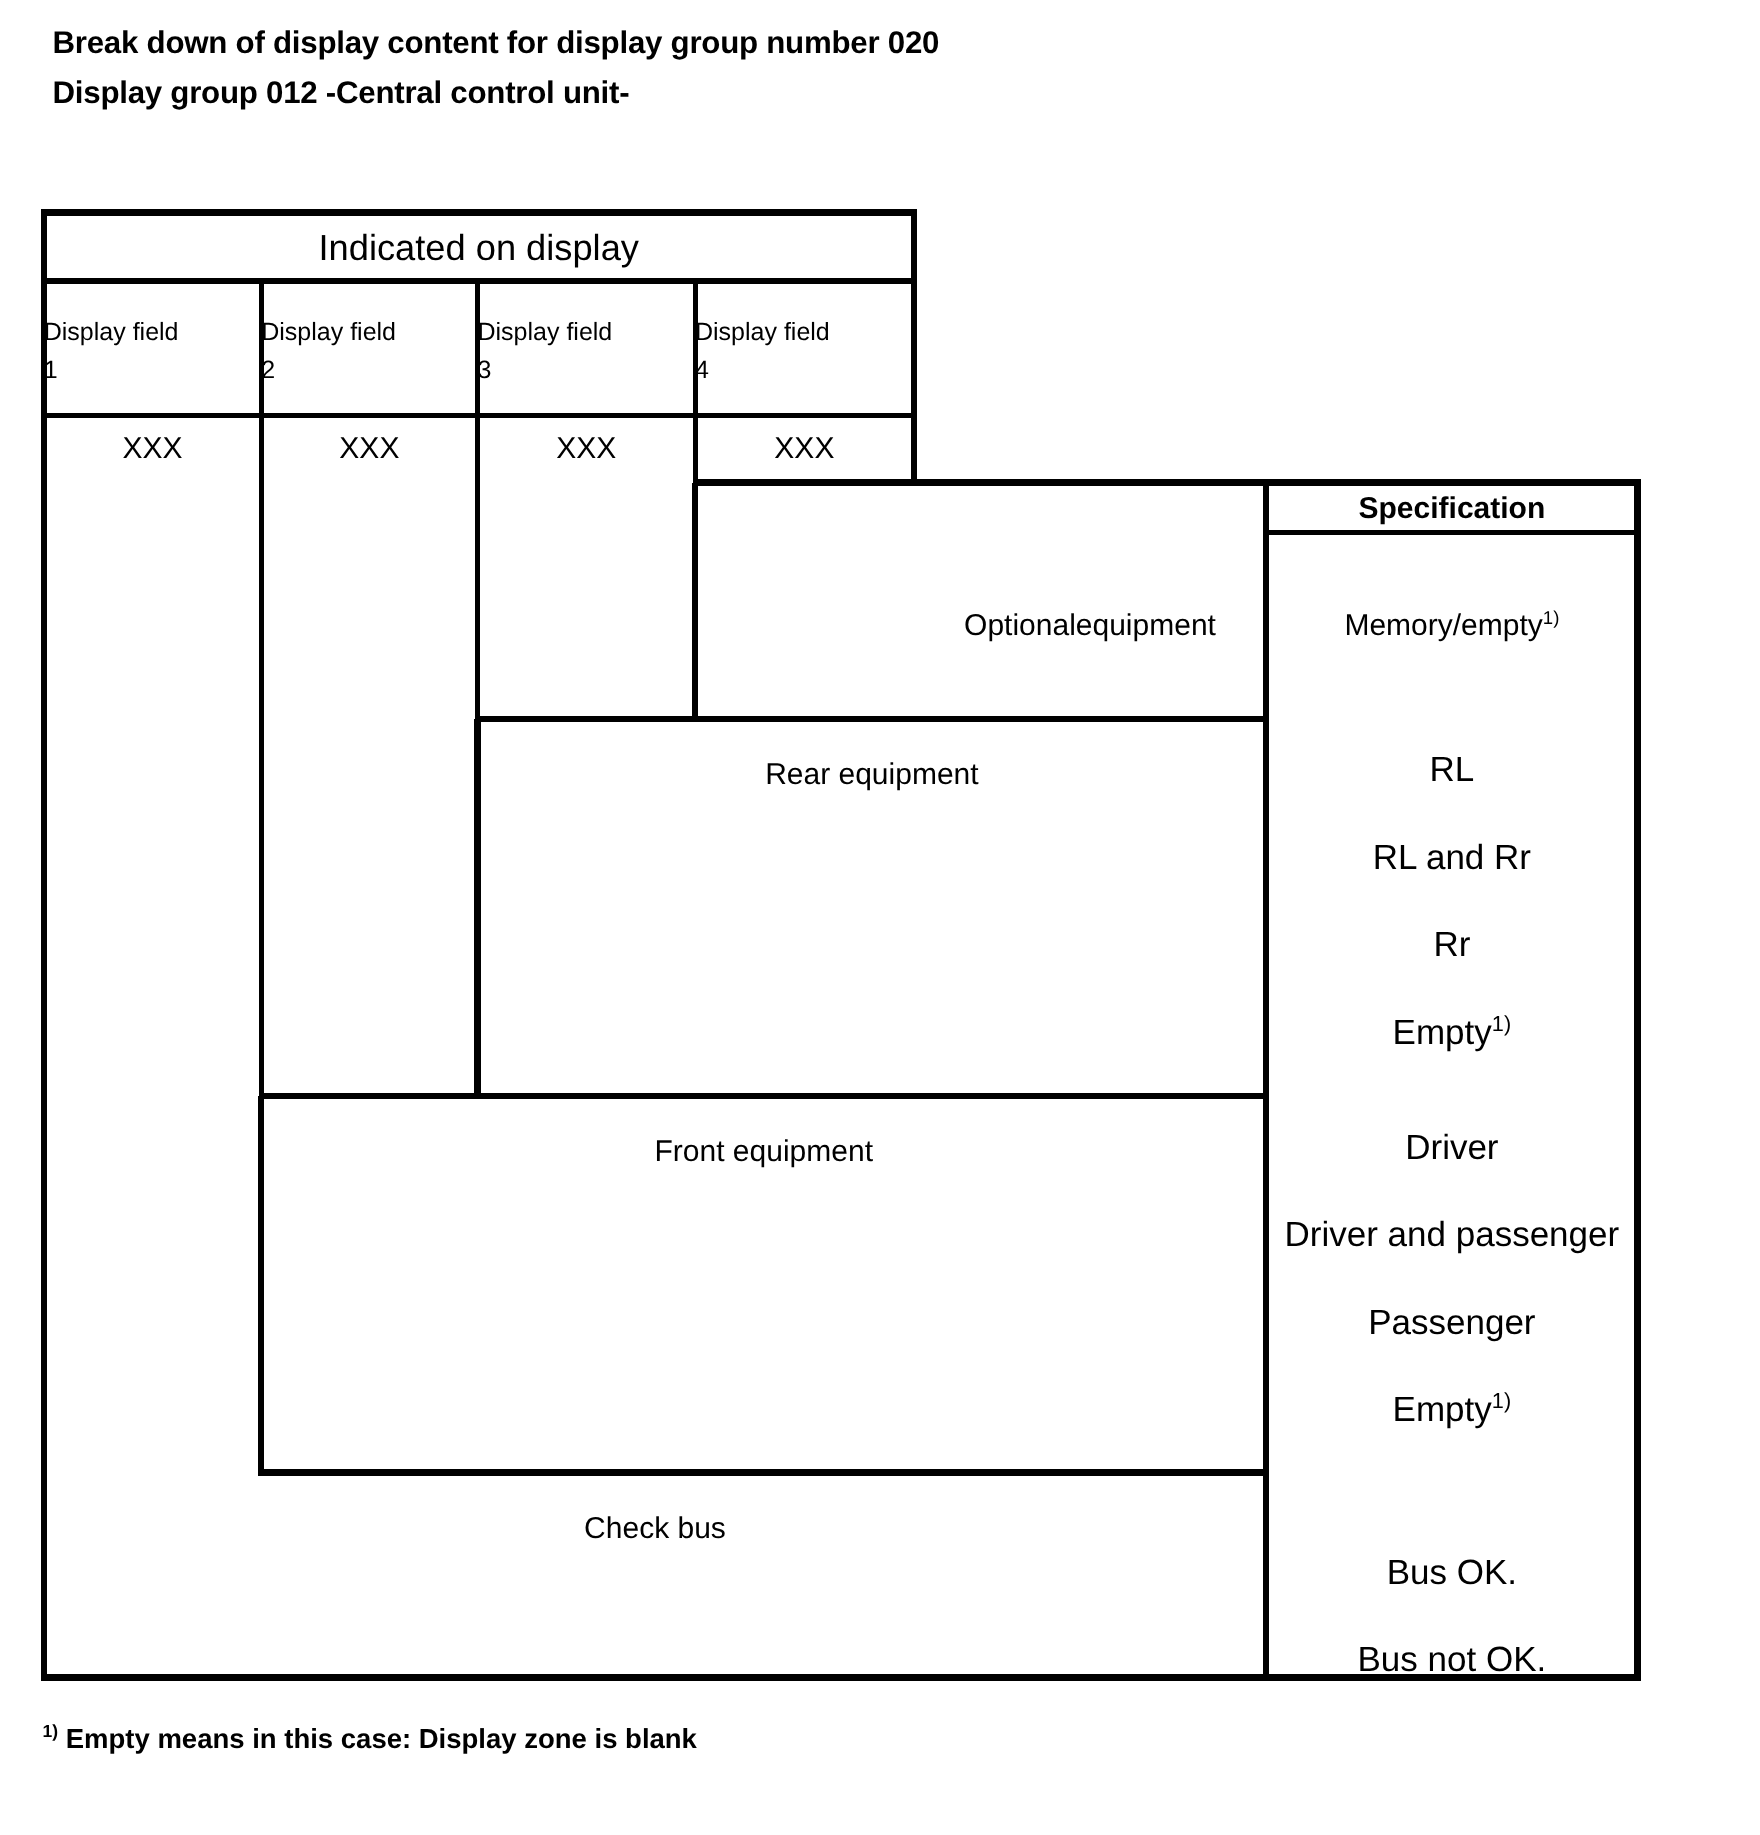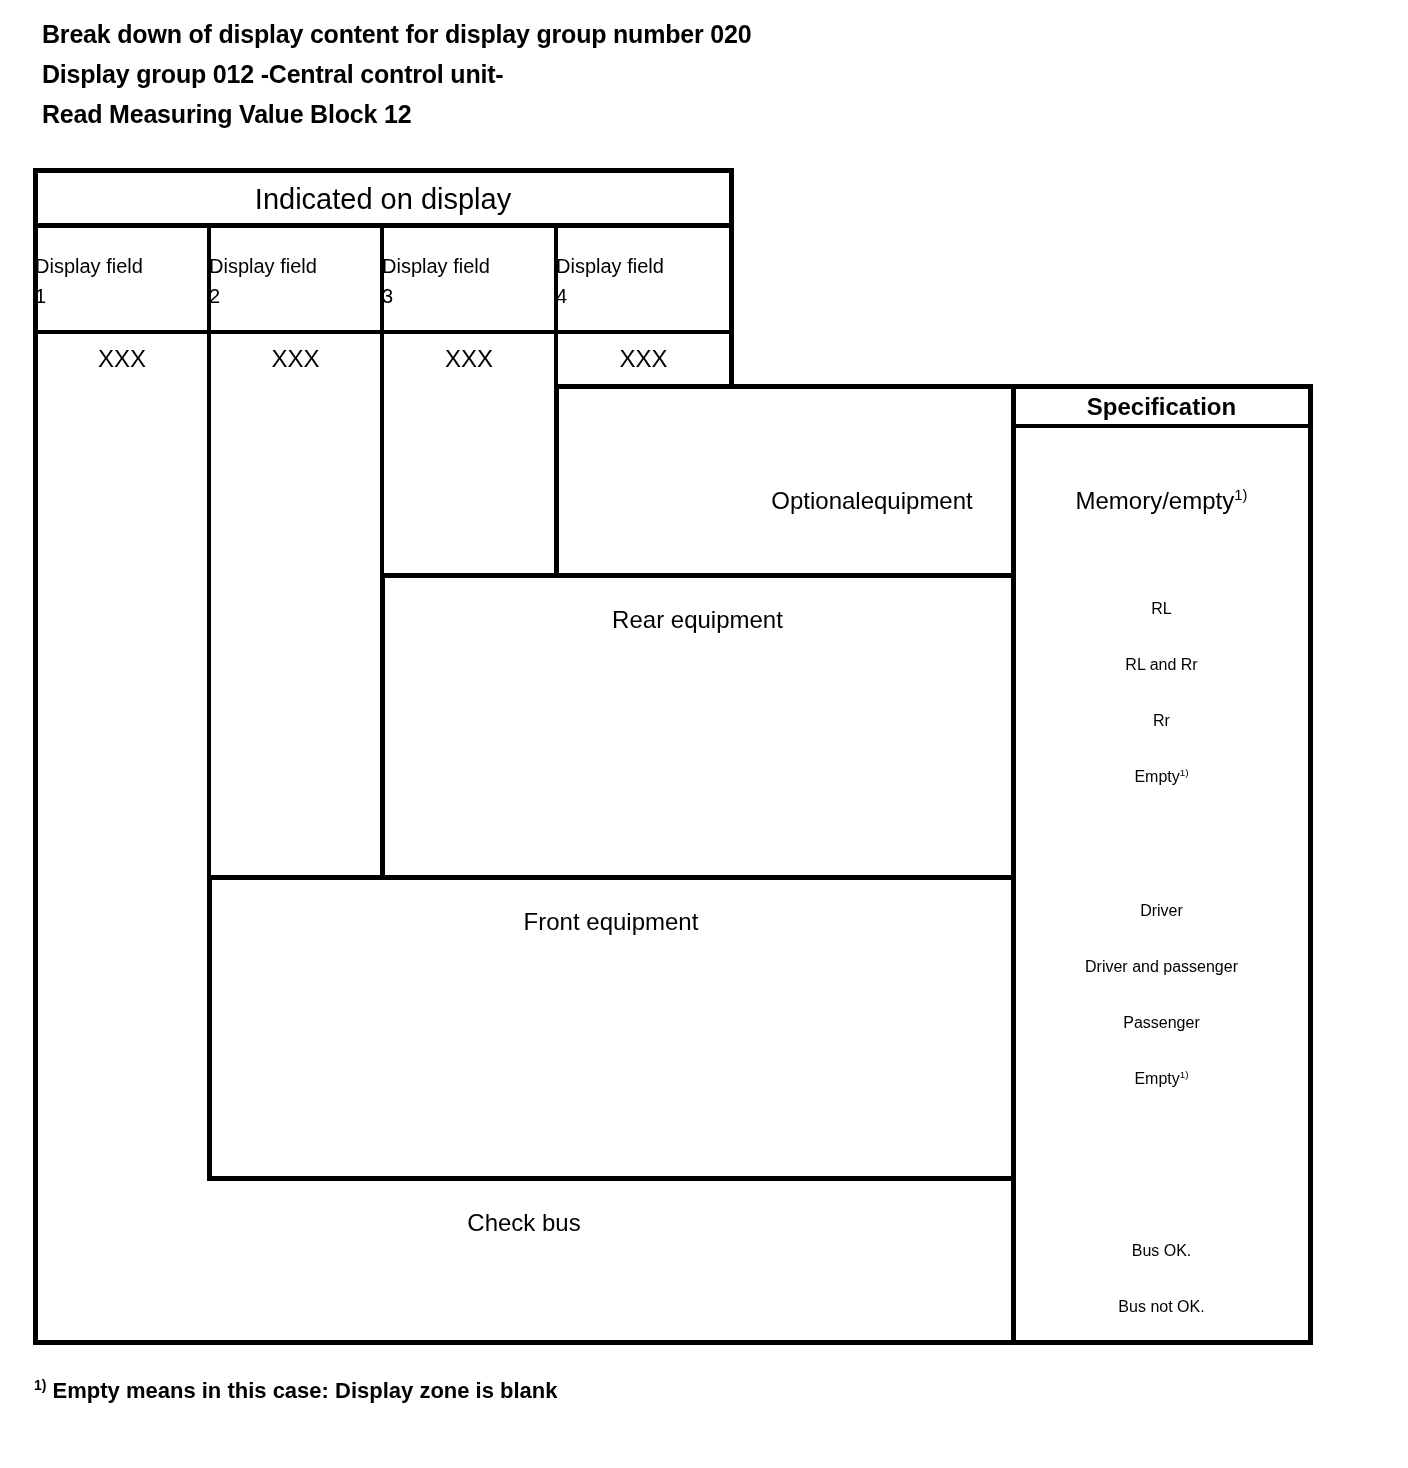--- a/index.html
+++ b/index.html
@@ -61,21 +61,21 @@
   .cell.top   { align-items: flex-start; }
   .cell.hdr   { font-size: 20px; justify-content: center; }
   .cell.big   { font-size: 29px; }
 
   .spec-stack {
     position: absolute;
     display: flex;
     flex-direction: column;
     align-items: center;
     text-align: center;
-    font-size: 16px;
+    font-size: 28px;
     box-sizing: border-box;
   }
   .spec-stack > div { width: 100%; }
 
   sup {
     font-size: 0.62em;
     vertical-align: super;
     line-height: 0;
   }
 
@@ -93,21 +93,20 @@
     vertical-align: super;
     line-height: 0;
   }
 </style>
 </head>
 <body>
 
 <div class="title-block">
   <div class="title-line">Break down of display content for display group number 020</div>
   <div class="title-line">Display group 012 -Central control unit-</div>
-  <div class="title-line">Read Measuring Value Block 12</div>
 </div>
 
 <div class="table-canvas">
   <svg viewBox="0 0 1408 1468" xmlns="http://www.w3.org/2000/svg" shape-rendering="crispEdges">
     <g fill="none" stroke="#000000">
 
       <path d="M 35,170 L 731,170 L 731,386 L 1310,386 L 1310,1342 L 35,1342 Z" stroke-width="5"></path>
 
       <path d="M 556,386 L 731,386" stroke-width="5"></path>
       <path d="M 556,386 L 556,575 L 1013,575" stroke-width="5"></path>

